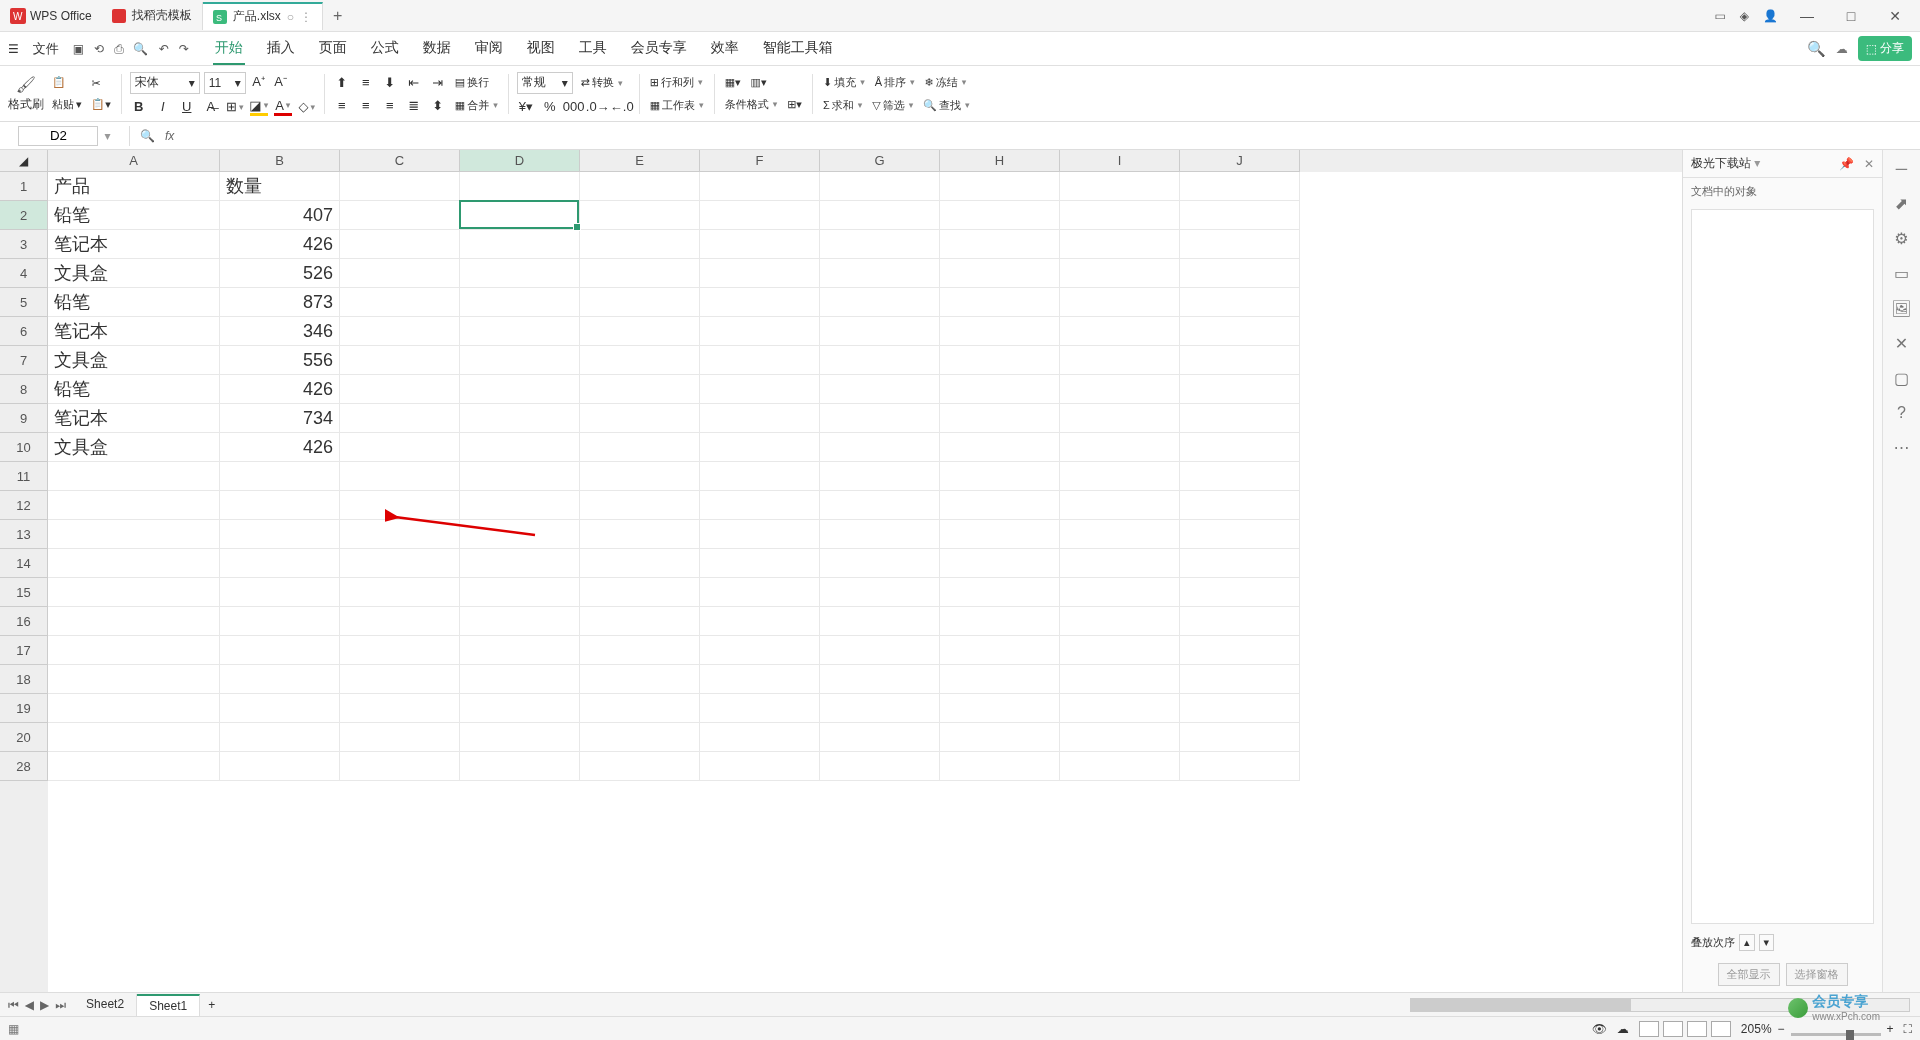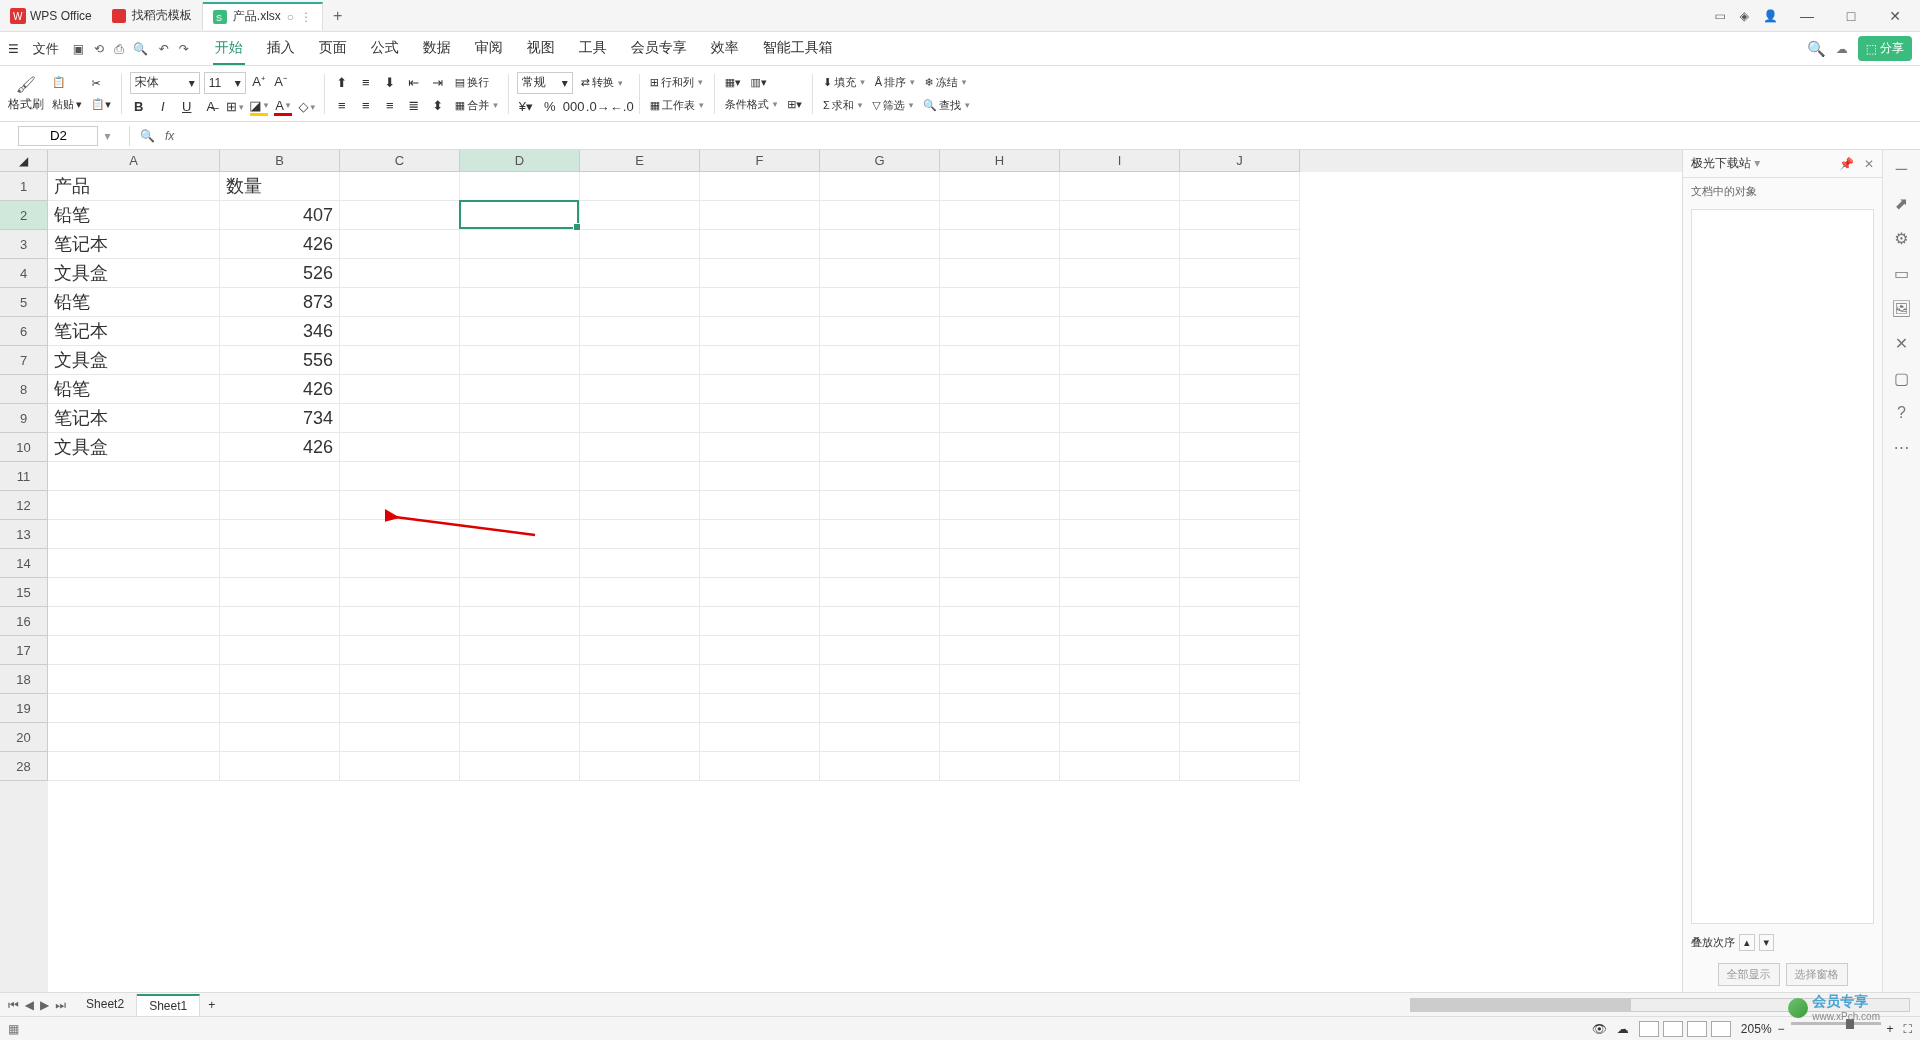--- a/index.html
+++ b/index.html
@@ -85,21 +85,21 @@
 .sheet-tab.active { background: #fff; border-top: 2px solid #2e9970; }
 .sheet-add { padding: 0 8px; cursor: pointer; }
 .hscroll { margin-left: auto; width: 500px; height: 14px; background: #eee; border: 1px solid #ccc; position: relative; margin-right: 10px; }
 .hscroll-thumb { position: absolute; left: 0; top: 0; bottom: 0; width: 220px; background: #ccc; }
 
 
 .status-bar { height: 24px; display: flex; align-items: center; background: #f5f5f5; border-top: 1px solid #ddd; font-size: 12px; padding: 0 8px; }
 .status-right { margin-left: auto; display: flex; align-items: center; gap: 10px; }
 .view-btns { display: flex; gap: 4px; }
 .view-btn { width: 20px; height: 16px; border: 1px solid #aaa; background: #fff; }
-.zoom { display: flex; align-items: flex-start; gap: 6px; }
+.zoom { display: flex; align-items: flex-end; gap: 6px; }
 .zoom-slider { width: 90px; height: 3px; background: #bbb; position: relative; }
 .zoom-thumb { position: absolute; top: -3px; left: 62%; width: 8px; height: 10px; background: #666; }
 
 
 .watermark1 { position: absolute; right: 300px; top: 650px; font-size: 54px; color: #e33; font-weight: bold; font-family: "SimHei"; pointer-events: none; }
 .watermark1b { position: absolute; right: 300px; top: 720px; font-size: 32px; color: #e33; font-weight: bold; pointer-events: none; }
 .watermark2 { position: absolute; right: 60px; top: 640px; pointer-events: none; }
 .watermark2 .tagbox { background: #2a7de1; color: #fff; font-size: 56px; font-weight: bold; padding: 18px 22px; border-radius: 18px; display: inline-block; }
 .watermark3 { position: absolute; right: 40px; bottom: 18px; font-size: 14px; color: #4aa3d1; display: flex; align-items: center; gap: 4px; pointer-events: none; }
 .watermark3 .logo { width: 20px; height: 20px; background: linear-gradient(135deg, #6ec36e, #3a9d3a); border-radius: 50%; }

